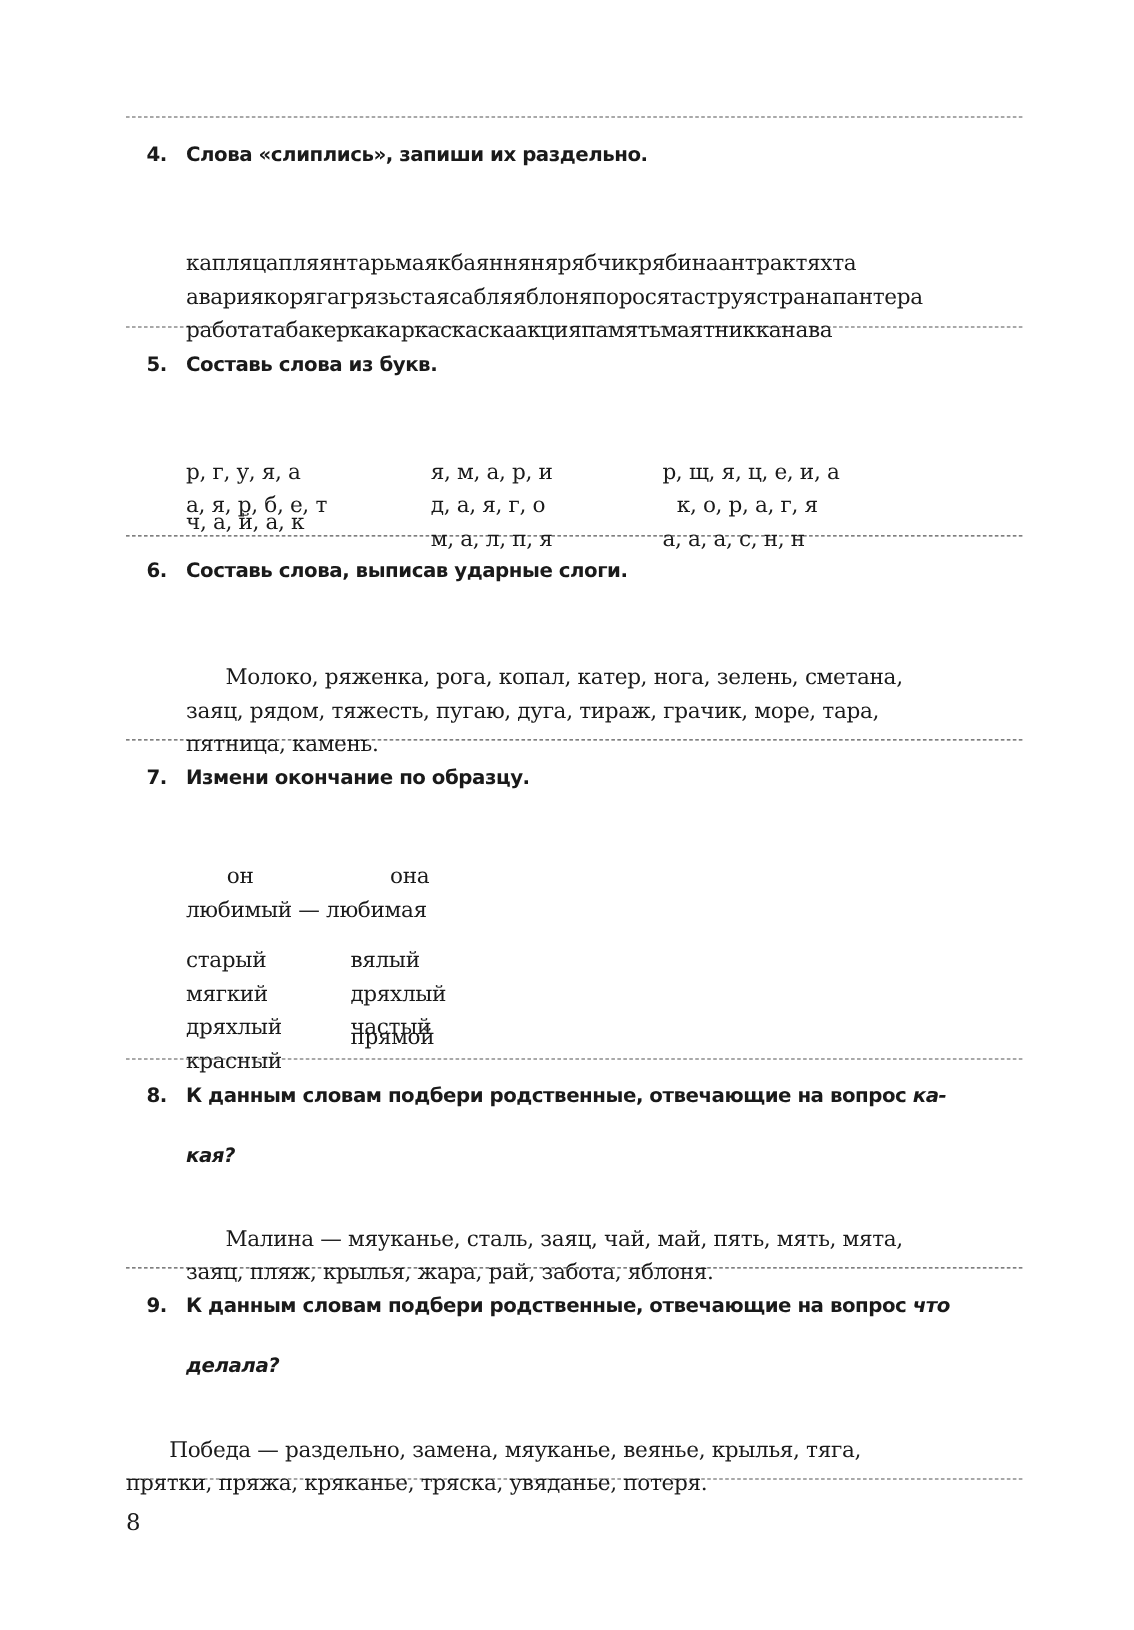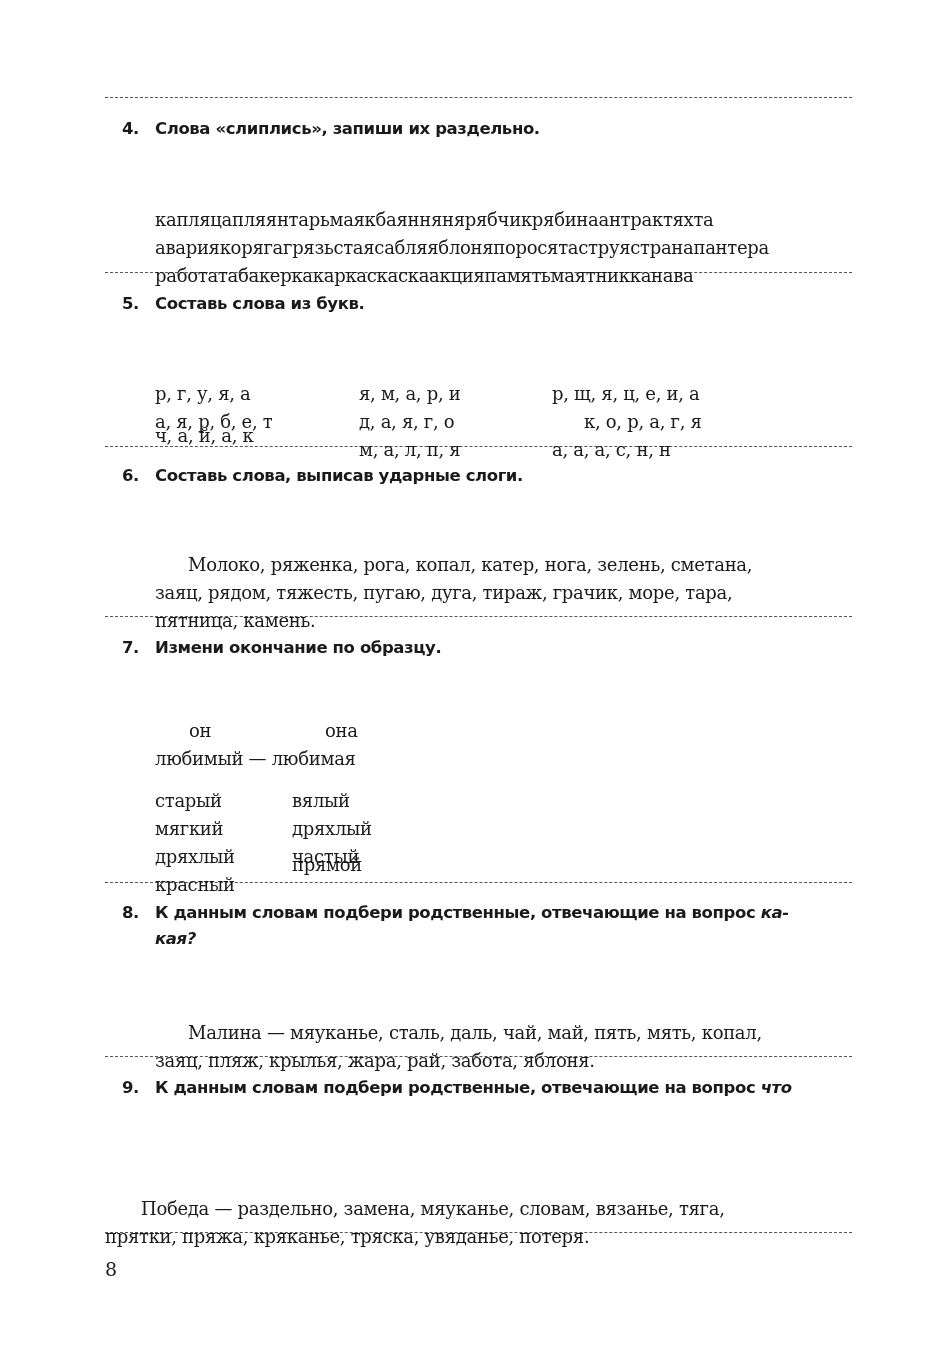--- a/index.html
+++ b/index.html
@@ -1,20 +1,20 @@
 <!DOCTYPE html>
 <html><head>
 <meta charset="utf-8">
 <style>
   html, body { margin: 0; padding: 0; background: #ffffff; }
   body { width: 945px; height: 1358px; position: relative; overflow: hidden; color: #1a1a1a; }
   .sep { position: absolute; left: 105px; width: 747px; height: 0; border-top: 1px dashed #555; }
   .task-head { position: absolute; left: 122px; font-family: "DejaVu Sans", sans-serif; font-weight: bold; font-size: 16.5px; letter-spacing: -0.4px; color: #1a1a1a; line-height: 26px; }
   .task-head .num { display: inline-block; width: 33px; }
-  .task-head .wrap-indent { padding-left: 33px; display: block; }
+  .task-head .wrap-indent { padding-left: 33px; display: block; margin-top: 24px; }
   .task-head i { font-weight: bold; font-style: italic; }
   .serif { font-family: "DejaVu Serif", serif; font-size: 18px; color: #1a1a1a; letter-spacing: -0.3px; margin-top: 48px; }
   .line { position: absolute; white-space: nowrap; }
   .it { }
   .pagenum { position: absolute; left: 105px; top: 1258px; font-family: "DejaVu Serif", serif; font-size: 19px; }
 </style>
 </head>
 <body>
 
 <div class="sep" style="top:97px"></div>
@@ -35,21 +35,21 @@
 <div class="task-head" style="top:291px">
   <span class="num">5.</span><span>Составь слова из букв.</span>
 </div>
 <div class="line serif" style="left:155px;top:335px">р, г, у, я, а</div>
 <div class="line serif" style="left:155px;top:363px">а, я, р, б, е, т</div>
 <div class="line serif" style="left:155px;top:377px">ч, а, й, а, к</div>
 <div class="line serif" style="left:359px;top:335px">я, м, а, р, и</div>
 <div class="line serif" style="left:359px;top:363px">д, а, я, г, о</div>
 <div class="line serif" style="left:359px;top:391px">м, а, л, п, я</div>
 <div class="line serif" style="left:552px;top:335px">р, щ, я, ц, е, и, а</div>
-<div class="line serif" style="left:584px;top:363px">к, о, р, а, г, я</div>
+<div class="line serif" style="left:564px;top:363px">к, о, р, а, г, я</div>
 <div class="line serif" style="left:552px;top:391px">а, а, а, с, н, н</div>
 
 <div class="task-head" style="top:463px">
   <span class="num">6.</span><span>Составь слова, выписав ударные слоги.</span>
 </div>
 <div class="line serif" style="left:188px;top:506px">Молоко, ряженка, рога, копал, катер, нога, зелень, сметана,</div>
 <div class="line serif" style="left:155px;top:534px">заяц, рядом, тяжесть, пугаю, дуга, тираж, грачик, море, тара,</div>
 <div class="line serif" style="left:155px;top:562px">пятница, камень.</div>
 
 <div class="task-head" style="top:635px">
@@ -64,22 +64,23 @@
 <div class="line serif" style="left:155px;top:826px">красный</div>
 <div class="line serif" style="left:292px;top:742px">вялый</div>
 <div class="line serif" style="left:292px;top:770px">дряхлый</div>
 <div class="line serif" style="left:292px;top:798px">частый</div>
 <div class="line serif" style="left:292px;top:806px">прямой</div>
 
 <div class="task-head" style="top:900px;width:730px">
   <span class="num">8.</span><span>К данным словам подбери родственные, отвечающие на вопрос </span><i>ка-</i>
   <span class="wrap-indent"><i>кая?</i></span>
 </div>
-<div class="line serif" style="left:188px;top:974px"><span class="it">Малина — мяуканье</span><span>, сталь, даль, чай, май, пять, мять, копал,</span></div>
+<div class="line serif" style="left:188px;top:974px"><span class="it">Малина — мяуканье</span><span>, сталь, заяц, чай, май, пять, мять, мята,</span></div>
 <div class="line serif" style="left:155px;top:1002px">заяц, пляж, крылья, жара, рай, забота, яблоня.</div>
 
 <div class="task-head" style="top:1075px;width:730px">
   <span class="num">9.</span><span>К данным словам подбери родственные, отвечающие на вопрос </span><i>что</i>
+  <span class="wrap-indent"><i>делала?</i></span>
 </div>
-<div class="line serif" style="left:141px;top:1150px"><span class="it">Победа — раздельно</span><span>, замена, мяуканье, словам, вязанье, тяга,</span></div>
+<div class="line serif" style="left:141px;top:1150px"><span class="it">Победа — раздельно</span><span>, замена, мяуканье, веянье, крылья, тяга,</span></div>
 <div class="line serif" style="left:105px;top:1178px">прятки, пряжа, кряканье, тряска, увяданье, потеря.</div>
 
 <div class="pagenum">8</div>
 
 </body></html>

